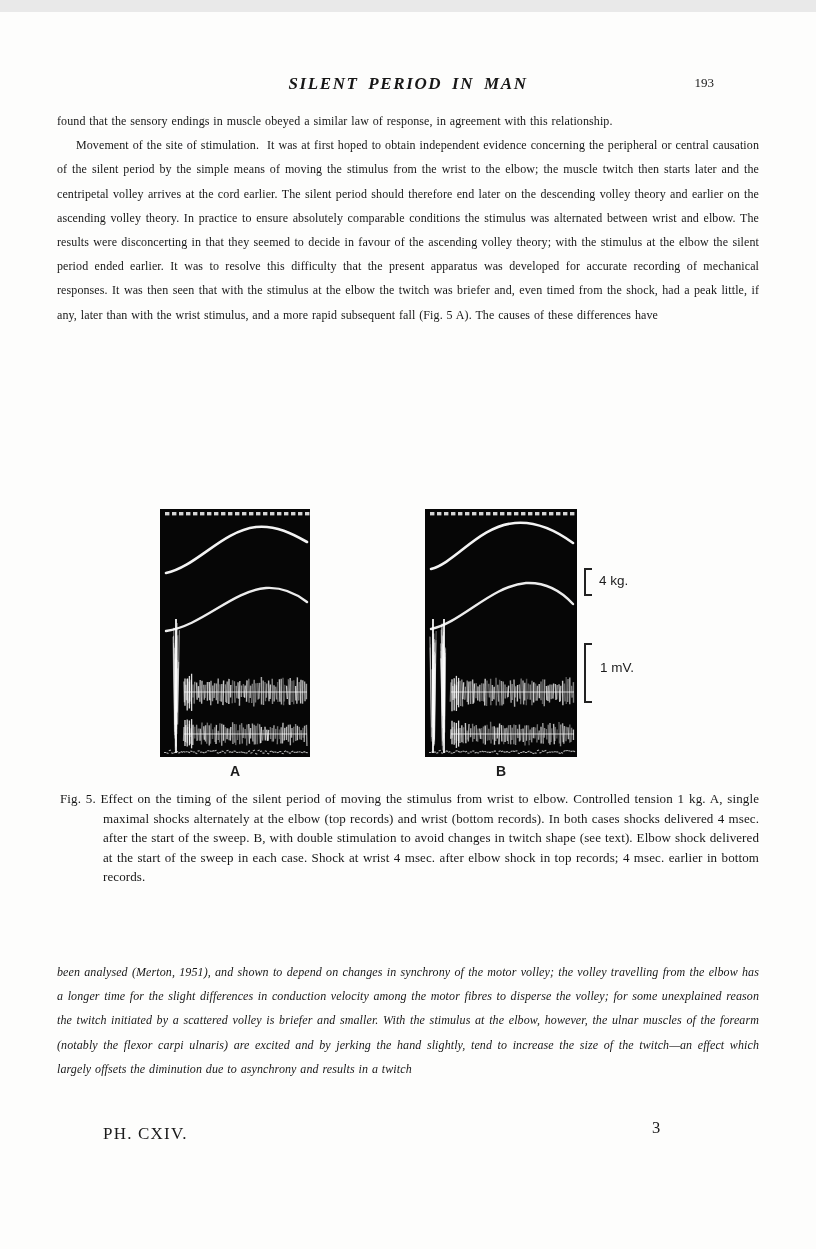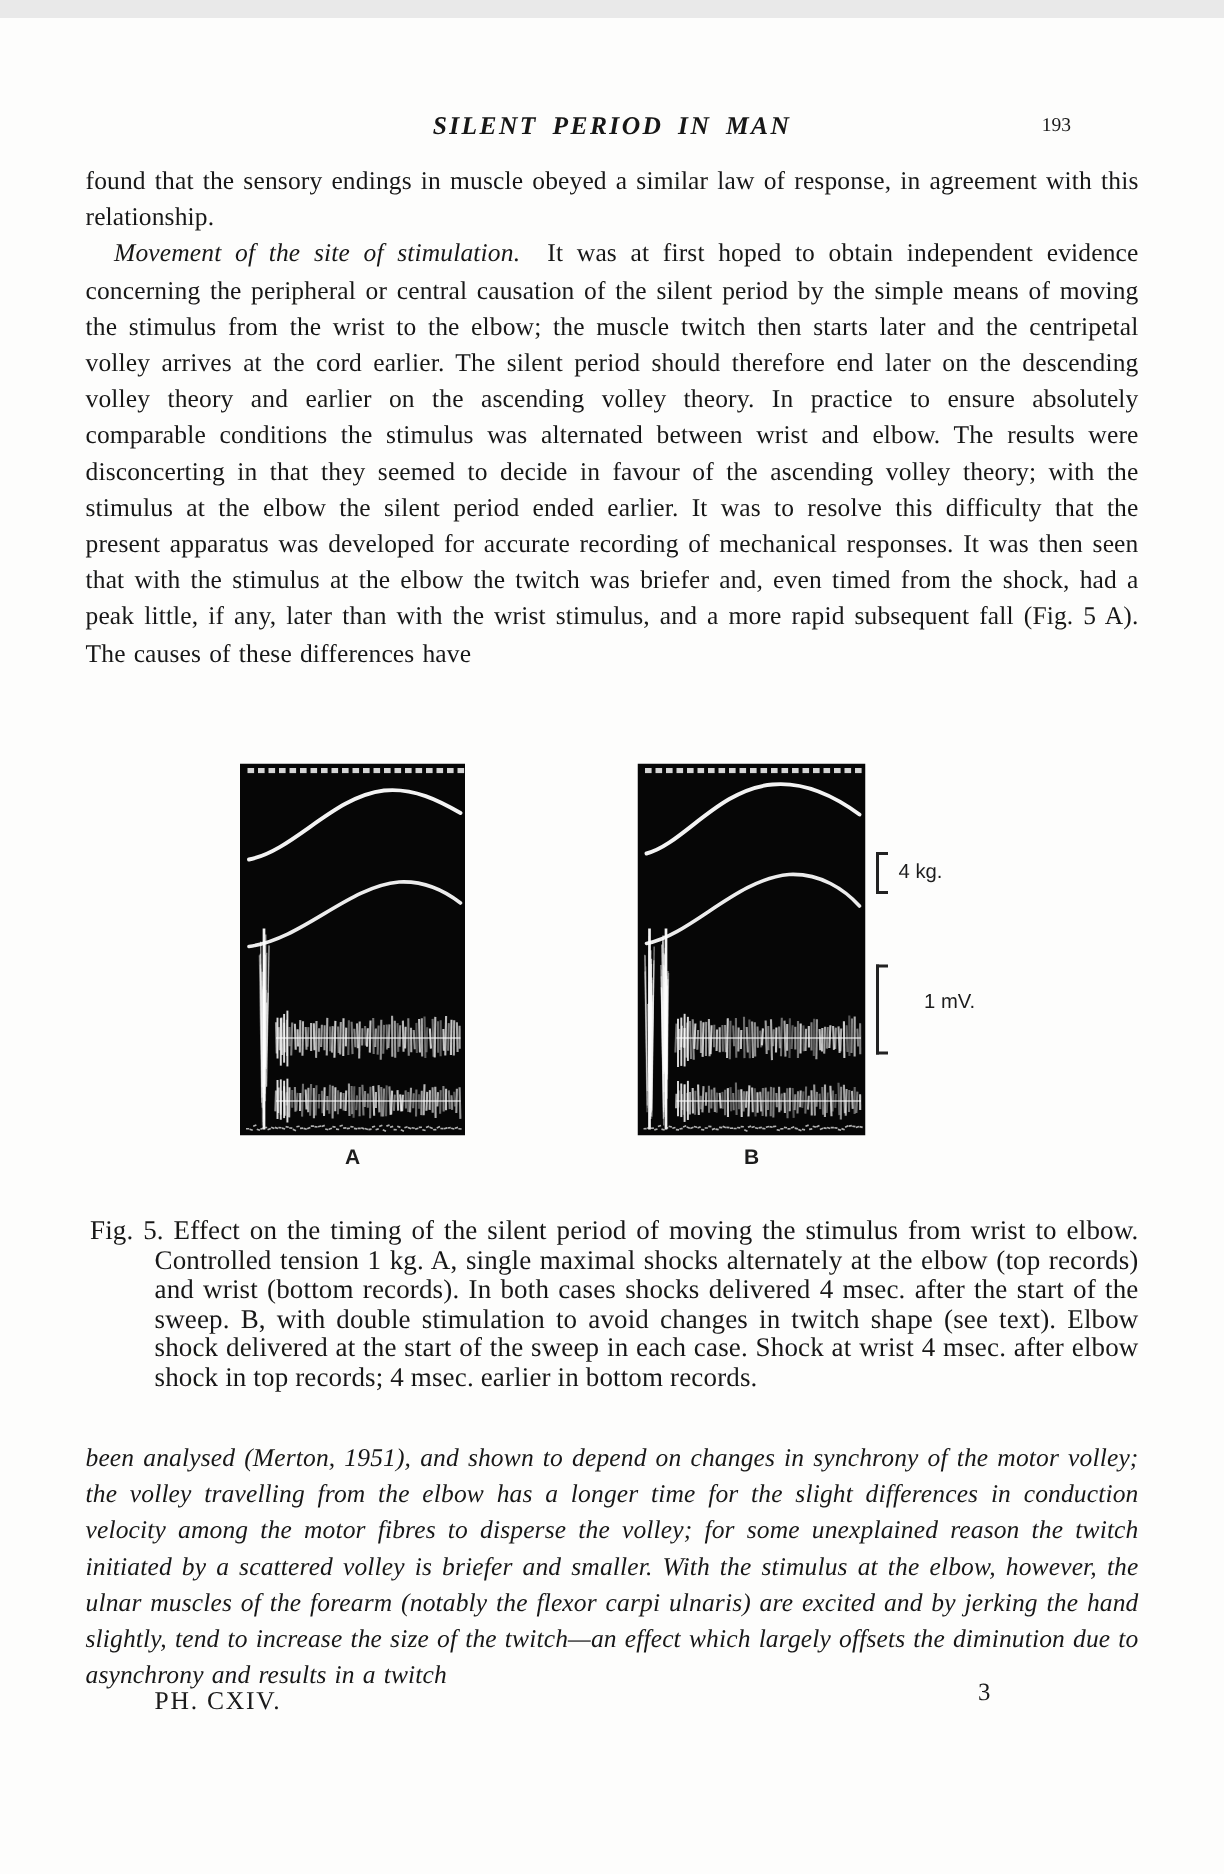--- a/index.html
+++ b/index.html
@@ -18,28 +18,28 @@
     font-size:17px; font-style:italic; font-weight:bold; letter-spacing:1.6px;
     word-spacing:4px;
   }
   .head-pagenum {
     position:absolute; right:46px; top:1px; font-size:13px;
     font-style:normal; font-weight:normal; letter-spacing:0;
   }
   
   .text-block {
     position:absolute; left:57px; width:702px;
-    font-size:17px; line-height:24.2px; text-align:justify;
+    font-size:12px; line-height:24.2px; text-align:justify;
     letter-spacing:0.1px; word-spacing:0.06em;
   }
   #text-top { top:97px; }
   #text-bottom { top:948px;font-style:italic; }
   .para { margin:0; }
   .para-indent { text-indent:19px; }
-  .lead-italic { font-style:italic; }
+  .lead-italic { }
   
   .scope { position:absolute; top:497px; display:block; }
   #scope-a-svg { left:160px; }
   #scope-b-svg { left:425px; }
   .panel-label {
     position:absolute; top:751px; font-family:"Liberation Sans", sans-serif;
     font-size:14px; font-weight:600; text-align:center; color:#1c1c1c;
   }
   .label-a { left:160px; width:150px; }
   .label-b { left:425px; width:152px; }
@@ -47,25 +47,25 @@
     position:absolute; left:584px; width:8px;
     border-left:2px solid #222; border-top:2px solid #222; border-bottom:2px solid #222;
   }
   .bracket-kg { top:556px; height:28px; }
   .bracket-mv { top:631px; height:60px; }
   .scale-label {
     position:absolute; font-family:"Liberation Sans", sans-serif;
     font-size:13.5px; color:#1c1c1c;
   }
   .scale-kg { left:599px; top:561px; }
-  .scale-mv { left:616px; top:648px; }
+  .scale-mv { left:600px; top:648px; }
   
   .caption {
-    position:absolute; left:60px; top:799px; width:699px;
-    font-size:18px; line-height:19.6px; text-align:justify;
+    position:absolute; left:60px; top:777px; width:699px;
+    font-size:13px; line-height:19.6px; text-align:justify;
     padding-left:43px; text-indent:-43px; letter-spacing:0.1px;
   }
   
   .footer-journal {
     position:absolute; left:103px; top:1112px; font-size:17px;
     letter-spacing:1.2px; color:#1a1a1a;
   }
   .footer-signature {
     position:absolute; left:652px; top:1106px; font-size:16.5px; color:#1a1a1a;
   }

